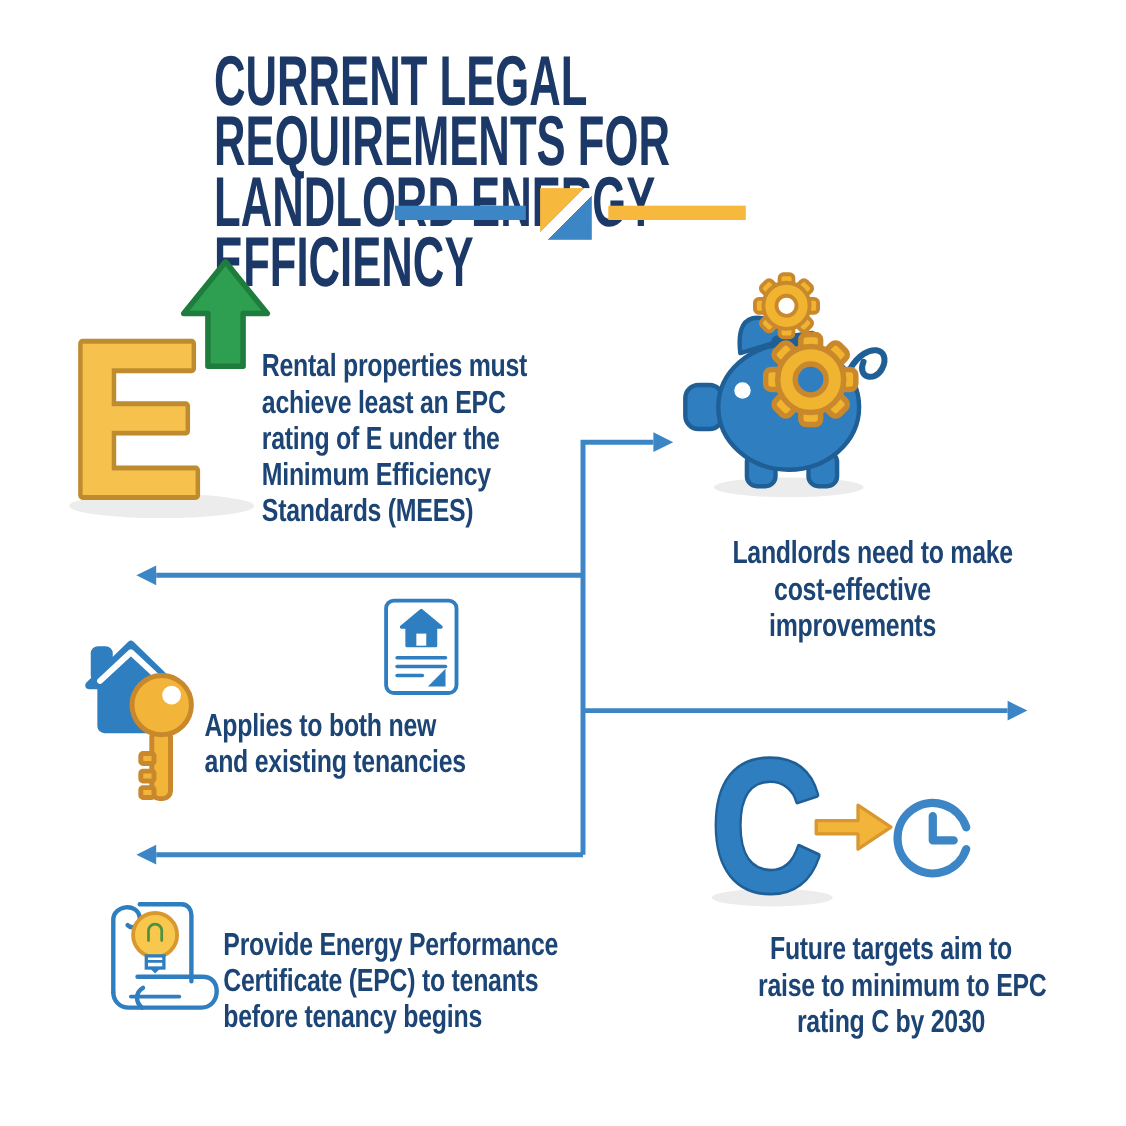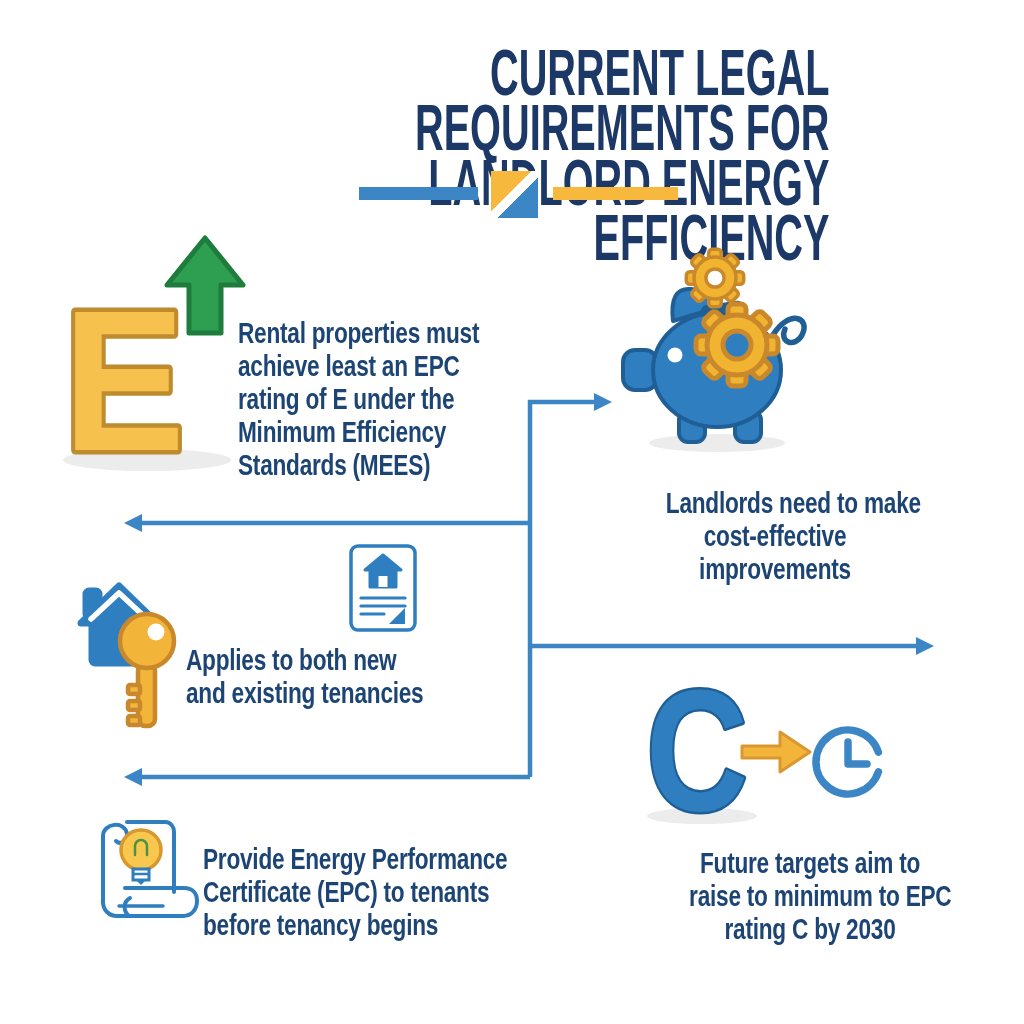--- a/index.html
+++ b/index.html
@@ -1,19 +1,19 @@
 <!DOCTYPE html>
 <html><head>
 <meta charset="utf-8">
 <style>
   html,body{margin:0;padding:0;background:#ffffff;}
   .canvas{position:relative;width:1024px;height:1024px;background:#ffffff;overflow:hidden;
           font-family:"Liberation Sans","DejaVu Sans",sans-serif;}
   
-  .title{position:absolute;top:46px;left:0;right:0;text-align:right;}
+  .title{position:absolute;top:46px;left:0;right:0;text-align:left;}
   .title-inner{transform:scaleX(.62);transform-origin:50% 0;}
   .title-line{font-size:64px;line-height:55px;font-weight:bold;color:#1B3866;letter-spacing:0;}
   
   .bar{position:absolute;height:13px;}
   .div-square{position:absolute;left:491px;top:171px;width:47px;height:47px;
               background:linear-gradient(135deg,#F6B83D 0 43%,#ffffff 43% 57%,#3C86C6 57% 100%);}
   
   .txt{position:absolute;font-weight:bold;font-size:29px;line-height:33px;color:#1C4474;letter-spacing:-.3px;white-space:nowrap;}
   .txt.left{transform:scaleX(.78);transform-origin:0 0;}
   .txt.center{text-align:center;transform:scaleX(.78);transform-origin:50% 0;}

